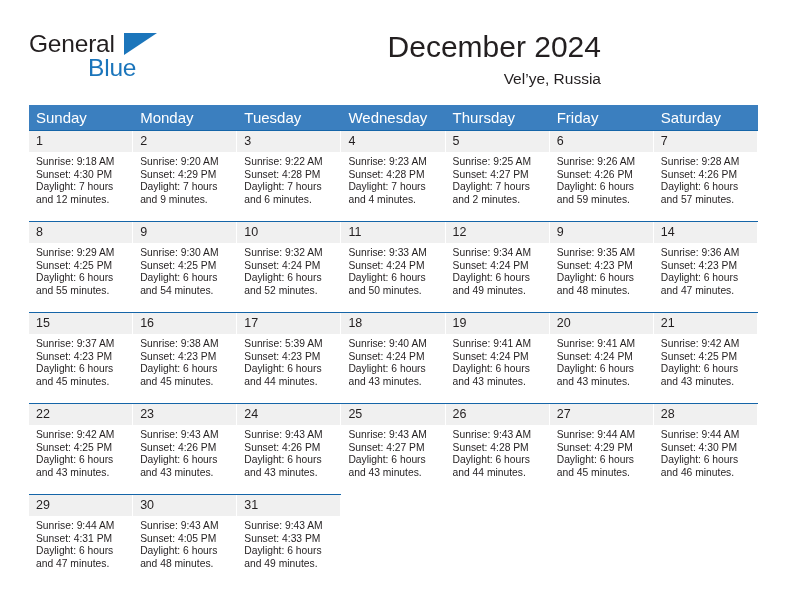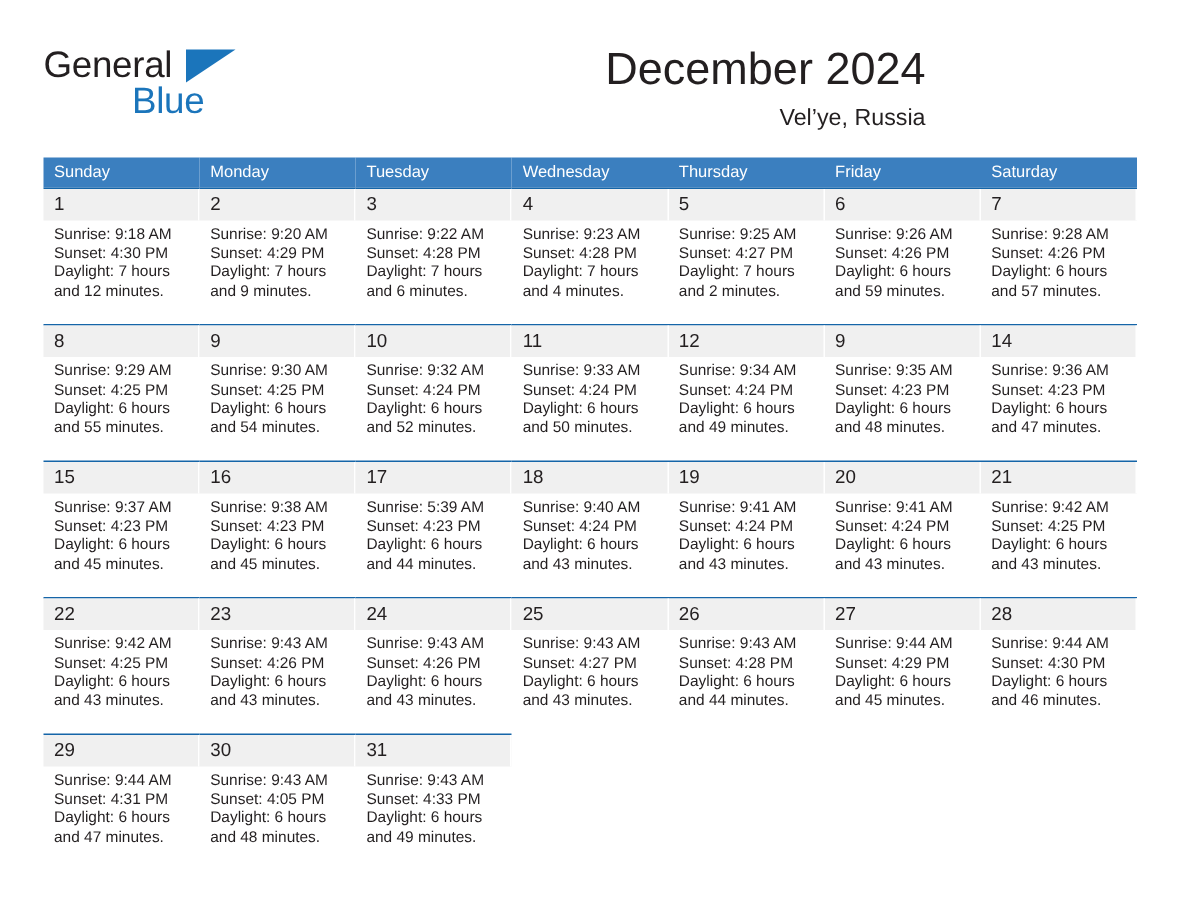--- a/index.html
+++ b/index.html
@@ -62,21 +62,21 @@
     top: 3px;
     width: 0;
     height: 0;
     border-left: 33px solid #1b75bb;
     border-bottom: 22px solid transparent;
     border-top: 0 solid transparent;
   }
 
   .title-block {
     position: absolute;
-    right: 0;
+    right: 16px;
     top: 0;
     text-align: right;
   }
   .cal-title {
     font-size: 30px;
     font-weight: normal;
     color: #231f20;
     line-height: 38px;
     letter-spacing: 0px;
   }
@@ -94,21 +94,21 @@
     left: 29px;
     top: 105px;
     width: 729px;
     border-collapse: collapse;
     table-layout: fixed;
   }
 
   .calendar th {
     background: #3b7fbf;
     color: #ffffff;
-    font-size: 11px;
+    font-size: 15px;
     font-weight: normal;
     text-align: left;
     padding: 4px 0 4px 7px;
     height: 11px;
     border: none;
   }
 
   .week-row .daycell {
     vertical-align: top;
     padding: 0;

